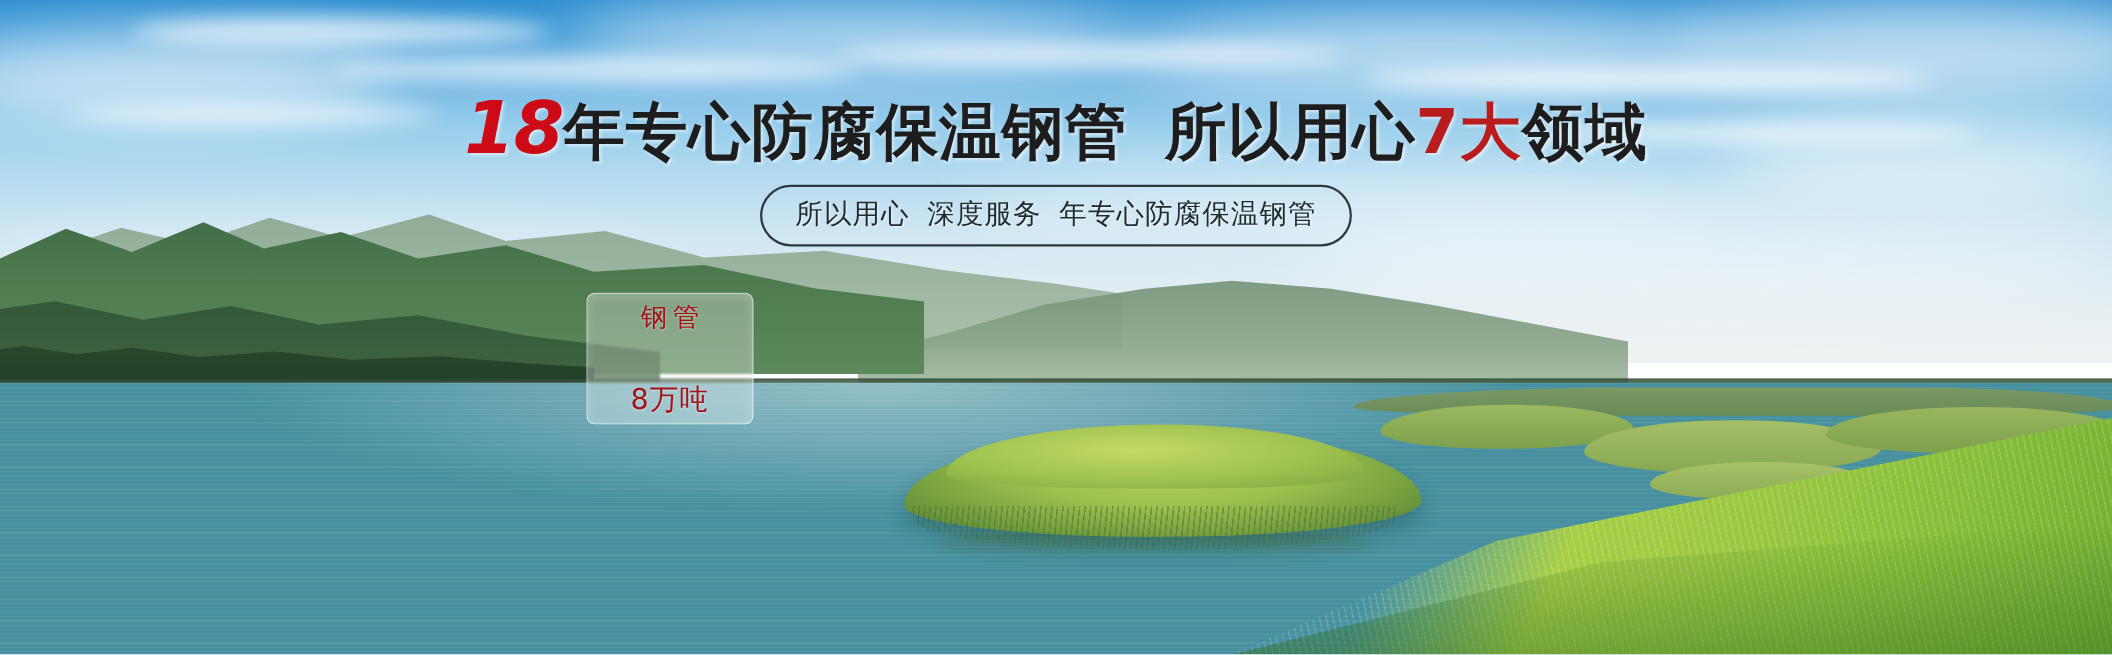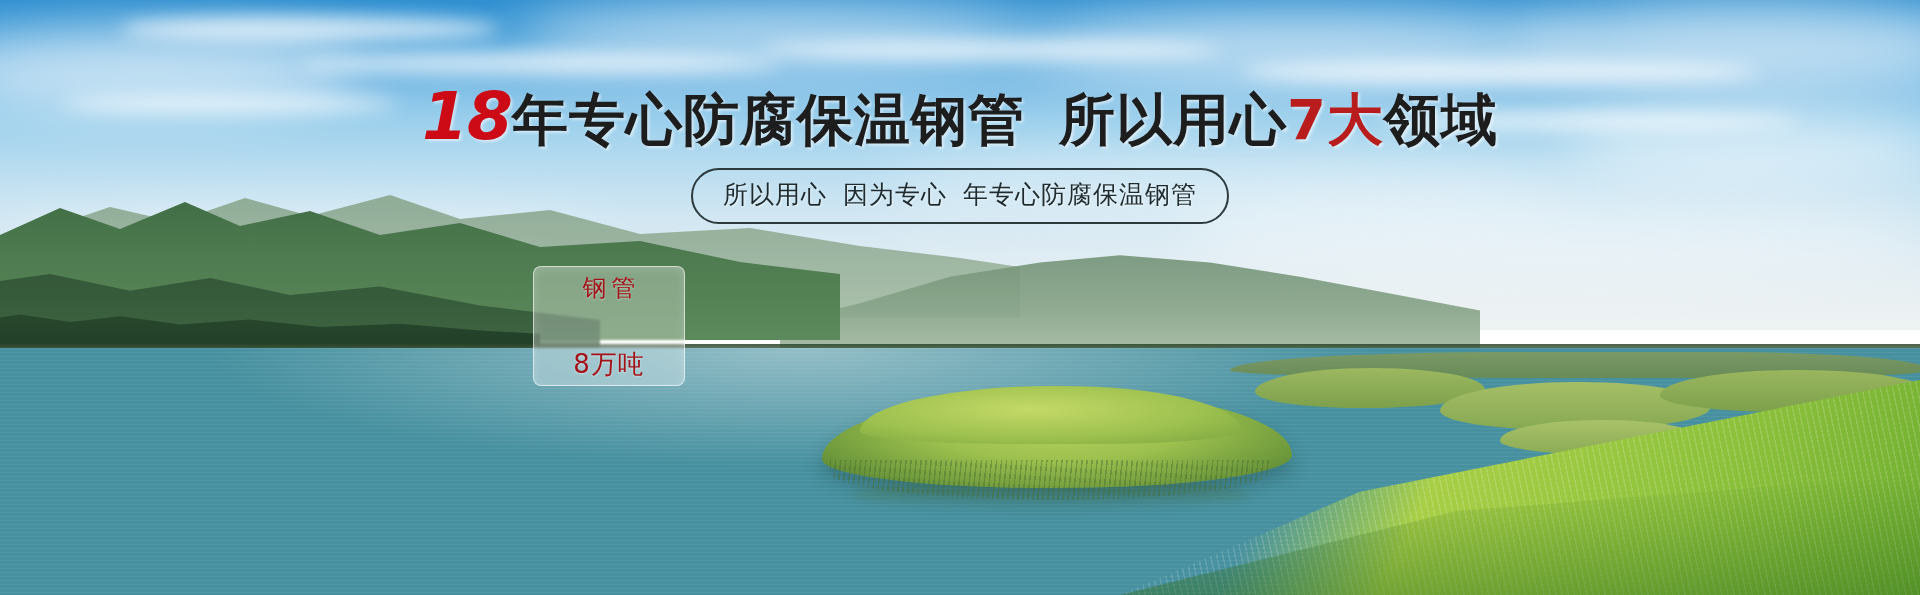--- a/index.html
+++ b/index.html
@@ -279,21 +279,21 @@
 
   <div class="grass-fg"></div>
   <div class="grass-fg-blades"></div>
   <div class="grass-fg-dark"></div>
 
   <div class="headline">
     <span class="num">18</span><span>年专心防腐保温钢管</span><span class="gap"></span><span>所以用心</span><span class="red">7大</span><span>领域</span>
   </div>
 
   <div class="pill">
-    <span>所以用心</span><span class="sep"></span><span>因为专心</span><span class="sep"></span><span>年专心防腐保温钢管</span>
+    <span>所以用心</span><span class="sep"></span><span>深度服务</span><span class="sep"></span><span>年专心防腐保温钢管</span>
   </div>
 
   <div class="cards">
 
     <div class="card">
       <div class="card-label">钢管</div>
       <div class="card-value"><span>8万吨</span></div>
     </div>
 
 

